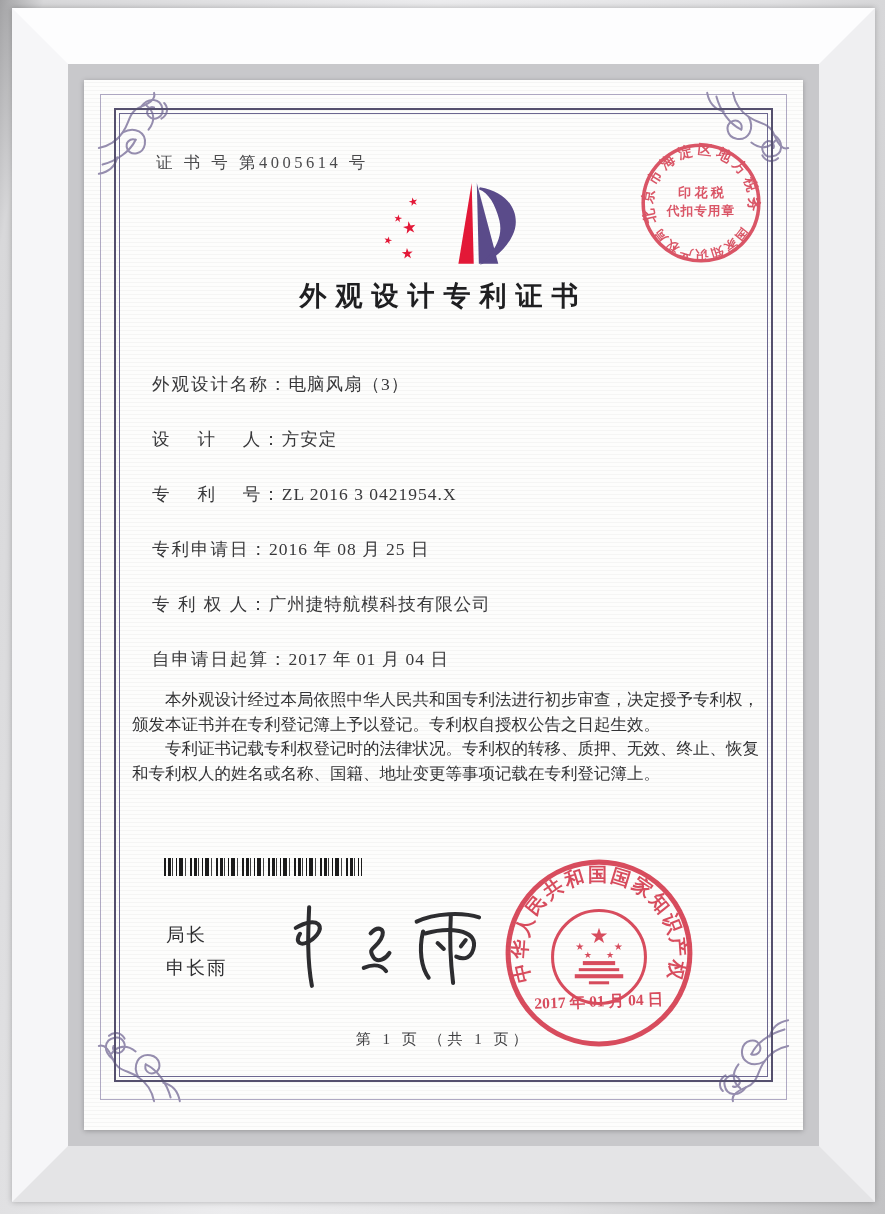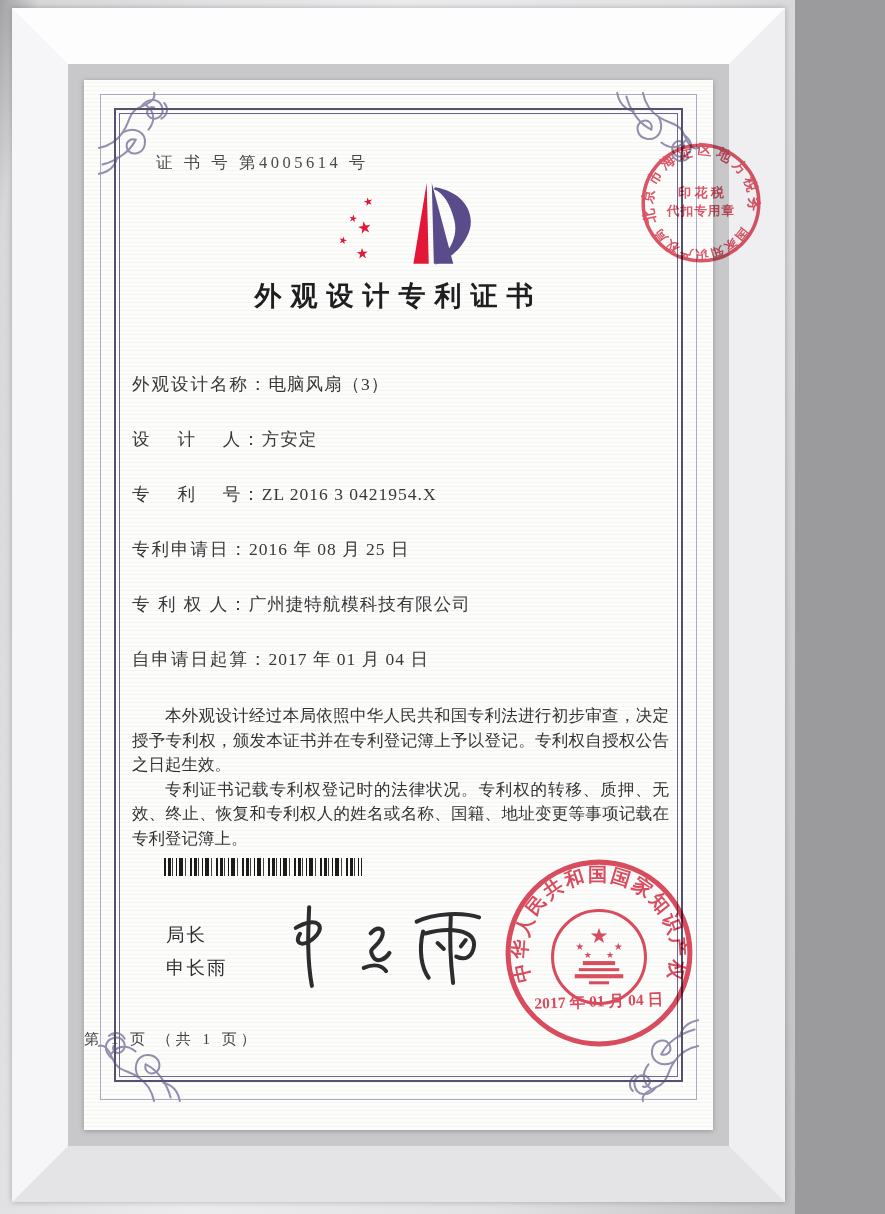--- a/index.html
+++ b/index.html
@@ -1,16 +1,16 @@
 <!DOCTYPE html>
 <html><head>
 <meta charset="utf-8">
 <style>
   html,body{margin:0;padding:0;background:#9b9b9e;}
-  .photo{position:relative;width:795px;height:1214px;overflow:hidden;
+  .photo{position:relative;width:885px;height:1214px;overflow:hidden;
     background:linear-gradient(100deg,#a2a2a4 0,#d8d8da 4%,#ececee 40%,#e2e2e4 70%,#c2c2c4 100%);
     font-family:"Liberation Serif", serif;}
   
   .frame{position:absolute;inset:8px 10px 12px 12px;
     border:56px solid;border-color:#fdfdfe #efeff1 #e4e4e6 #f6f6f8;
     background:#c7c7c9;box-shadow:inset 0 0 3px rgba(0,0,0,.3), 0 0 6px rgba(0,0,0,.25);}
   
   .mat{position:absolute;inset:0;background:#c8c8cb;}
   
   .paper{position:absolute;inset:16px;
@@ -24,40 +24,40 @@
   .corner.br{right:-4px;bottom:-4px;transform:rotate(180deg);}
   .corner.bl{left:-4px;bottom:-4px;transform:rotate(270deg);}
   
   .rule{position:absolute;inset:28px 30px 48px 30px;border:2.5px solid #55506e;}
   .rule::after{content:"";position:absolute;inset:3px;border:1px solid #6c6790;}
   
   .cert-no{position:absolute;left:72px;top:72px;font-size:16.5px;letter-spacing:3.5px;color:#4a4a4c;}
   .logo{position:absolute;left:50%;top:98px;width:176px;height:92px;margin-left:-92px;}
   .title{position:absolute;left:0;right:0;top:198px;text-align:center;
     font-size:27px;font-weight:700;letter-spacing:9px;color:#1f1f21;font-family:Liberation Serif, serif;}
-  .fields{position:absolute;left:48px;right:36px;top:292px;}
+  .fields{position:absolute;left:68px;right:36px;top:292px;}
   .field{height:55px;font-size:17.5px;color:#38383a;letter-spacing:1px;white-space:nowrap;}
   .field .lbl{letter-spacing:2px;}
-  .paras{position:absolute;left:48px;right:44px;top:624px;font-size:16.5px;
+  .paras{position:absolute;left:48px;right:44px;top:608px;font-size:16.5px;
     line-height:24.5px;color:#333335;text-align:justify;}
   .paras p{margin:0;text-indent:2em;}
   .barcode{position:absolute;left:80px;top:778px;width:198px;height:18px;
     background:repeating-linear-gradient(90deg,
       #1b1b1b 0 2px,transparent 2px 4px,#1b1b1b 4px 7px,transparent 7px 8px,
       #3a3a3a 8px 9px,transparent 9px 12px,#151515 12px 13px,transparent 13px 15px,
       #1b1b1b 15px 19px,transparent 19px 21px,#454545 21px 22px,transparent 22px 26px);}
   .signer{position:absolute;left:82px;top:838px;font-family:Liberation Sans, sans-serif;
     font-size:18.5px;color:#2f2f31;letter-spacing:2px;line-height:33px;}
   .signature{position:absolute;left:182px;top:814px;width:232px;height:94px;color:#2d2d30;
     transform:rotate(-2deg);}
   .office-seal{position:absolute;left:414px;top:772px;width:202px;height:202px;
     opacity:.93;mix-blend-mode:multiply;}
   .tax-seal{position:absolute;left:546px;top:52px;width:142px;height:142px;
     opacity:.88;mix-blend-mode:multiply;}
-  .footer{position:absolute;left:0;right:0;top:950px;
+  .footer{position:absolute;left:0;right:0;top:950px;text-align:center;
     font-size:15px;letter-spacing:4px;color:#414143;}
   svg text{font-family:"Liberation Serif",serif;}
 </style>
 </head>
 <body>
 
 <div class="photo">
   <div class="frame">
     <div class="mat">
       <div class="paper">

